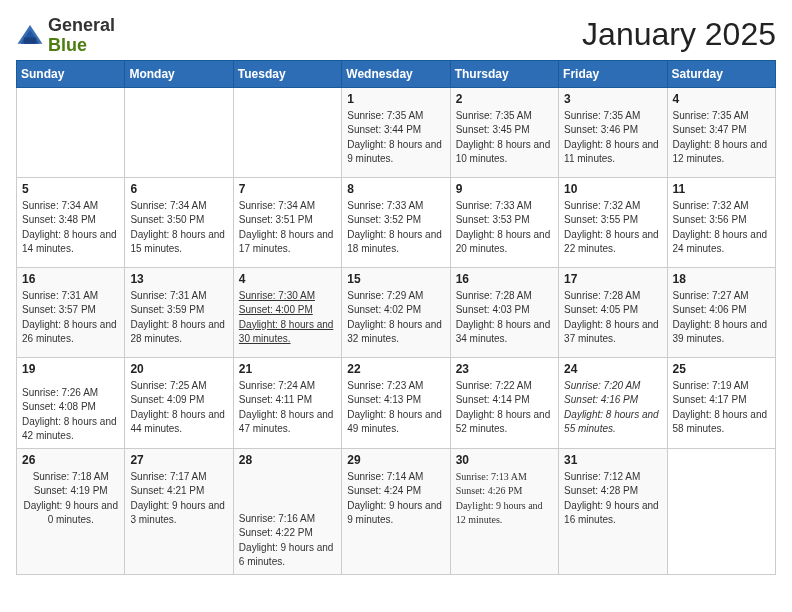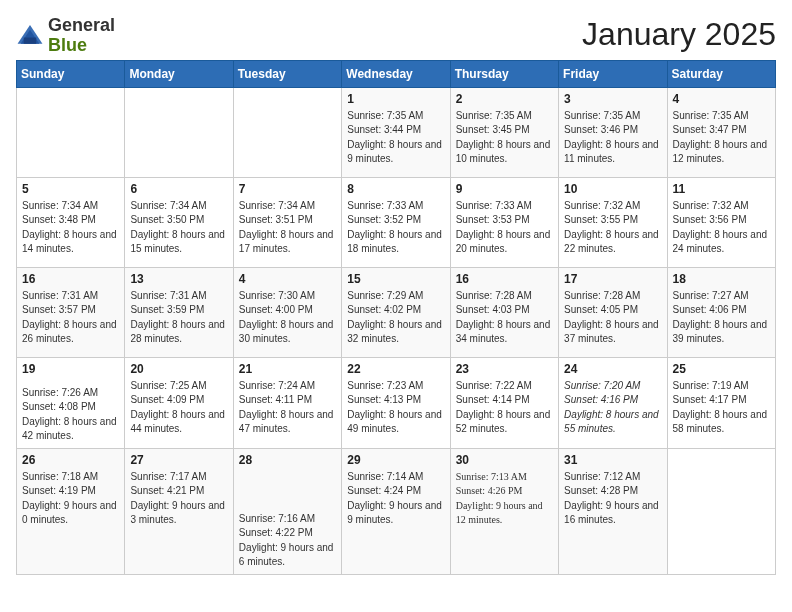--- a/index.html
+++ b/index.html
@@ -194,21 +194,21 @@
 Daylight: 8 hours and 26 minutes.</div>
         </td>
         <td>
           <div class="day-num">13</div>
           <div class="day-info" style="white-space: pre-line;">Sunrise: 7:31 AM
 Sunset: 3:59 PM
 Daylight: 8 hours and 28 minutes.</div>
         </td>
         <td>
           <div class="day-num">4</div>
-          <div class="day-info" style="white-space: pre-line;">Sunrise: 7:30 AM
+          <div class="day-info" style="white-space: pre-line; text-decoration: underline;">Sunrise: 7:30 AM
 Sunset: 4:00 PM
 Daylight: 8 hours and 30 minutes.</div>
         </td>
         <td>
           <div class="day-num">15</div>
           <div class="day-info" style="white-space: pre-line;">Sunrise: 7:29 AM
 Sunset: 4:02 PM
 Daylight: 8 hours and 32 minutes.</div>
         </td>
         <td>
@@ -270,21 +270,21 @@
         <td>
           <div class="day-num">25</div>
           <div class="day-info" style="white-space: pre-line;">Sunrise: 7:19 AM
 Sunset: 4:17 PM
 Daylight: 8 hours and 58 minutes.</div>
         </td>
       </tr>
       <tr>
         <td>
           <div class="day-num">26</div>
-          <div class="day-info" style="white-space: pre-line;">Sunrise: 7:18 AM
+          <div class="day-info" style="white-space: pre-line; text-align: center;">Sunrise: 7:18 AM
 Sunset: 4:19 PM
 Daylight: 9 hours and 0 minutes.</div>
         </td>
         <td>
           <div class="day-num">27</div>
           <div class="day-info" style="white-space: pre-line;">Sunrise: 7:17 AM
 Sunset: 4:21 PM
 Daylight: 9 hours and 3 minutes.</div>
         </td>
         <td>

